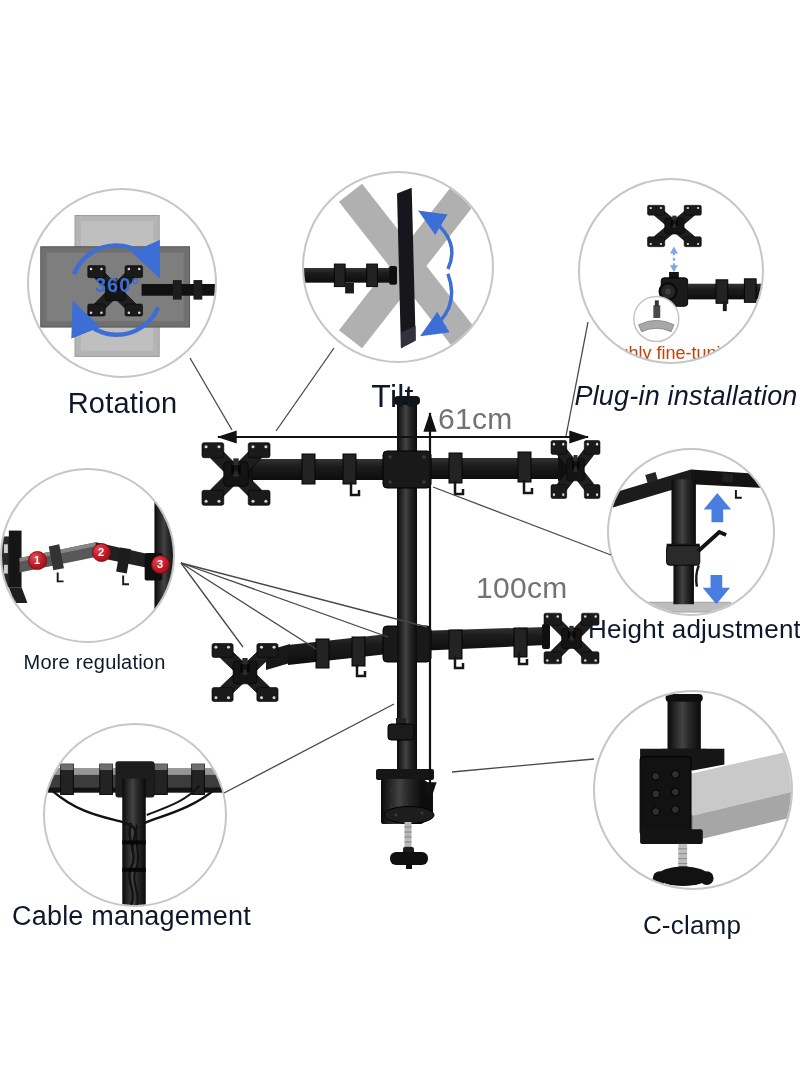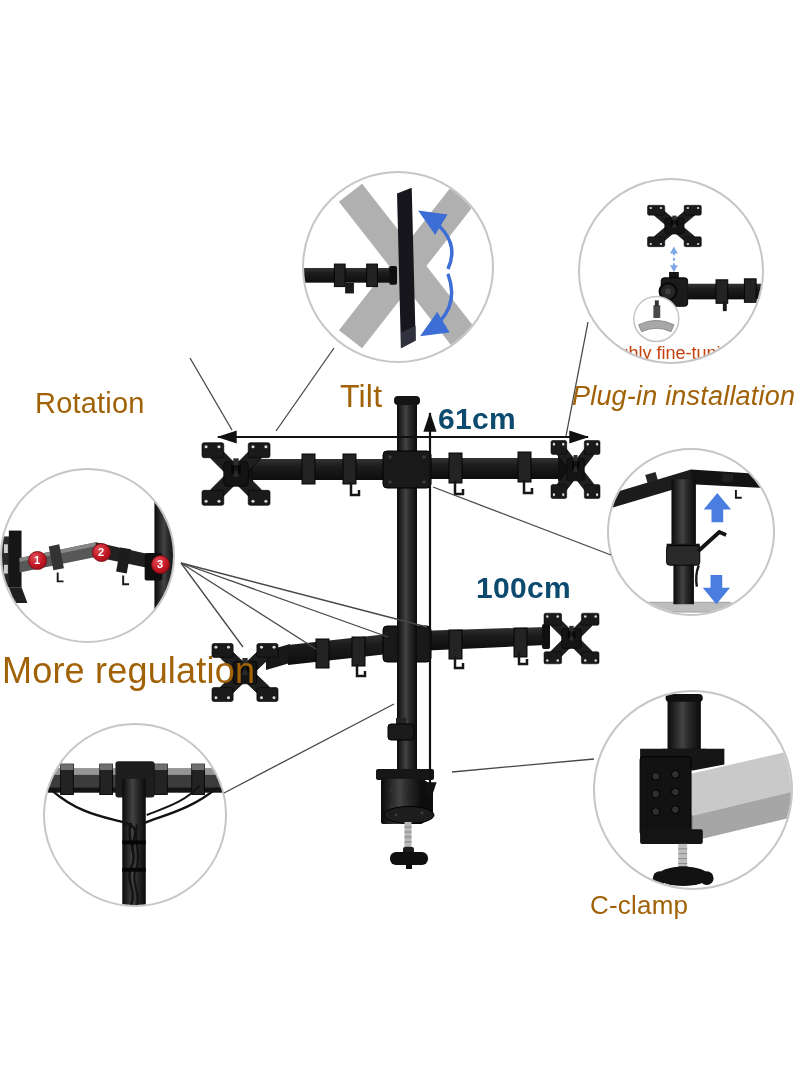--- a/index.html
+++ b/index.html
@@ -9,25 +9,25 @@
   }
   .layer{position:absolute;left:0;top:0;width:800px;height:1091px;}
   .art{z-index:1;}
   .leaders{z-index:3;pointer-events:none;}
   .feature-circle{
     position:absolute;border-radius:50%;background:#ffffff;border:2px solid #c6c6c6;
     overflow:hidden;z-index:2;box-sizing:border-box;
   }
   .feature-circle svg{position:absolute;left:0;top:0;width:100%;height:100%;}
   .feature-label{
-    position:absolute;z-index:4;line-height:1.1;
-    color:#a16207;letter-spacing:.2px;white-space:nowrap;
+    position:absolute;z-index:4;text-align:center;line-height:1.1;
+    color:#0f172a;letter-spacing:.2px;white-space:nowrap;
   }
   .dim-label{
-    position:absolute;z-index:4;font-weight:bold;color:#0c4a6e;letter-spacing:.3px;white-space:nowrap;
+    position:absolute;z-index:4;font-weight:normal;color:#737373;letter-spacing:.3px;white-space:nowrap;
   }
   .badge{
     position:absolute;width:19px;height:19px;border-radius:50%;z-index:5;
     background:radial-gradient(circle at 35% 30%, #e04b55 0%, #c01622 55%, #8f0d16 100%);
     border:1px solid #7e0a12;color:#fff;font-size:11px;font-weight:bold;
     display:flex;align-items:center;justify-content:center;box-sizing:border-box;
   }
   .badge-360{
     position:absolute;z-index:5;color:#3c6ed6;font-size:20px;font-weight:600;letter-spacing:1px;
   }
@@ -173,20 +173,37 @@
       <line x1="433" y1="487" x2="611" y2="555"></line>
       <line x1="181" y1="563" x2="243" y2="647"></line>
       <line x1="181" y1="563" x2="316" y2="649"></line>
       <line x1="181" y1="563" x2="388" y2="637"></line>
       <line x1="181" y1="563" x2="427" y2="627"></line>
       <line x1="224" y1="793" x2="394" y2="704"></line>
       <line x1="452" y1="772" x2="594" y2="759"></line>
     </g>
   </svg>
 
+  <div class="feature-circle" style="left:27px;top:188px;width:190px;height:190px;">
+    <svg viewBox="0 0 190 190">
+      <rect x="47" y="26" width="86" height="144" fill="#b4b4b4" stroke="#9b9b9b"></rect>
+      <rect x="53" y="32" width="74" height="132" fill="#bfbfbf"></rect>
+      <rect x="12" y="58" width="152" height="82" fill="#707070" stroke="#555"></rect>
+      <rect x="18" y="64" width="140" height="70" fill="#7e7e7e"></rect>
+      <rect x="115" y="96" width="75" height="12" fill="#111"></rect>
+      <rect x="147" y="92" width="9" height="20" fill="#1d1d1d"></rect>
+      <rect x="168" y="92" width="9" height="20" fill="#1d1d1d"></rect>
+      <use href="#vesa-shape" transform="translate(60,75) scale(0.56)"></use>
+      <g stroke="#3c6ed6" stroke-width="4.5" fill="none">
+        <path d="M46,86 A46,46 0 0 1 131,84" marker-end="url(#bah)"></path>
+        <path d="M132,120 A46,46 0 0 1 47,119" marker-end="url(#bah)"></path>
+      </g>
+    </svg>
+    <div class="badge-360" style="left:66px;top:84px;">360°</div>
+  </div>
 
   <div class="feature-circle" style="left:302px;top:171px;width:192px;height:192px;">
     <svg viewBox="0 0 192 192">
       <g fill="#b0b0b0">
         <rect x="91" y="0" width="30" height="190" transform="rotate(38 106 95)"></rect>
         <rect x="91" y="0" width="30" height="190" transform="rotate(-38 106 95)"></rect>
       </g>
       <g stroke="#3c6ed6" stroke-width="3.5" fill="none">
         <path d="M147,98 Q162,66 121,41" marker-end="url(#bah)"></path>
         <path d="M147,103 Q161,141 123,164" marker-end="url(#bah)"></path>
@@ -327,19 +344,21 @@
       <rect x="84" y="178" width="12" height="9" rx="2" fill="#1c1c1c"></rect>
       <ellipse cx="90" cy="188" rx="26" ry="10" fill="#121212"></ellipse>
       <circle cx="66" cy="190" r="7" fill="#121212"></circle>
       <circle cx="114" cy="190" r="7" fill="#121212"></circle>
     </svg>
   </div>
 
   <div class="feature-label" style="left:35px;top:388px;width:175px;font-size:29px;">Rotation</div>
   <div class="feature-label" style="left:340px;top:379px;width:105px;font-size:32px;">Tilt</div>
   <div class="feature-label" style="left:572px;top:382px;width:228px;font-size:27px;font-style:italic;">Plug-in installation</div>
-  <div class="feature-label" style="left:2px;top:651px;width:185px;font-size:36px;">More regulation</div>
-  <div class="feature-label" style="left:590px;top:891px;width:204px;font-size:26px;">C-clamp</div>
+  <div class="feature-label" style="left:2px;top:651px;width:185px;font-size:20px;">More regulation</div>
+  <div class="feature-label" style="left:588px;top:615px;width:212px;font-size:26px;">Height adjustment</div>
+  <div class="feature-label" style="left:12px;top:902px;width:228px;font-size:27px;">Cable management</div>
+  <div class="feature-label" style="left:590px;top:911px;width:204px;font-size:26px;">C-clamp</div>
 
   <div class="dim-label" style="left:438px;top:402px;font-size:30px;">61cm</div>
   <div class="dim-label" style="left:436px;top:571px;font-size:30px;margin-left:40px;">100cm</div>
 
 </div>
 
 </body></html>

